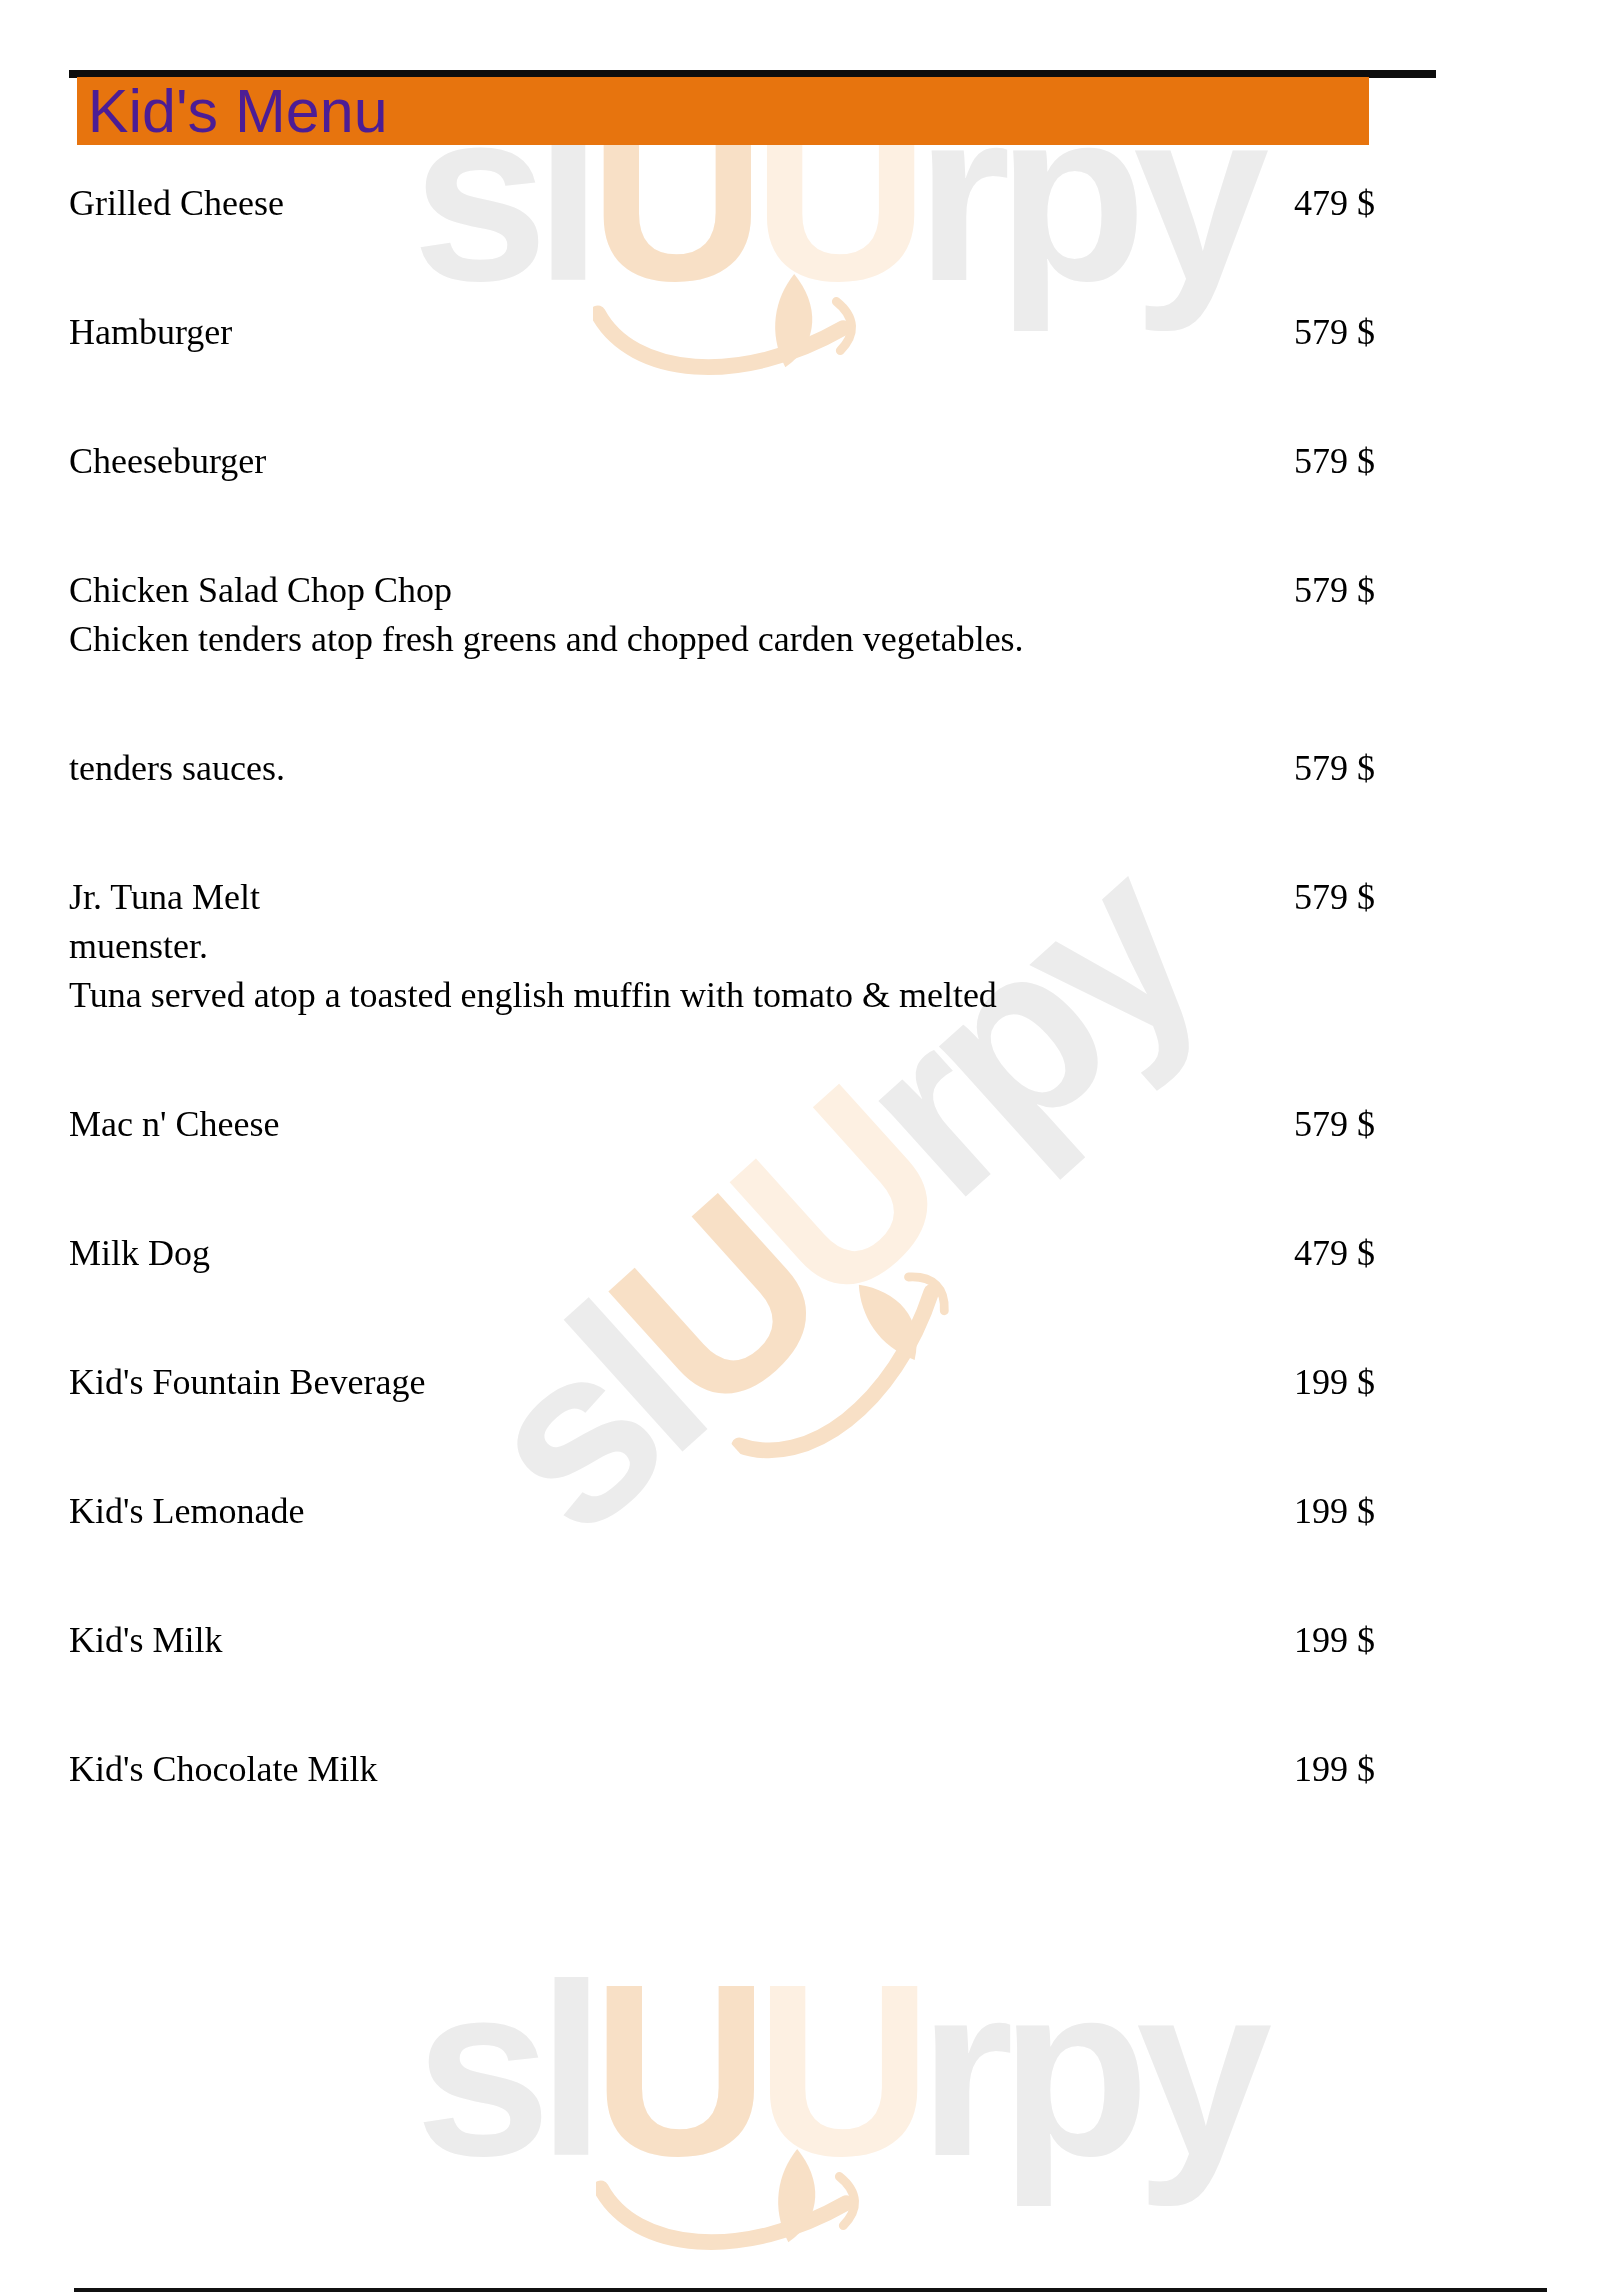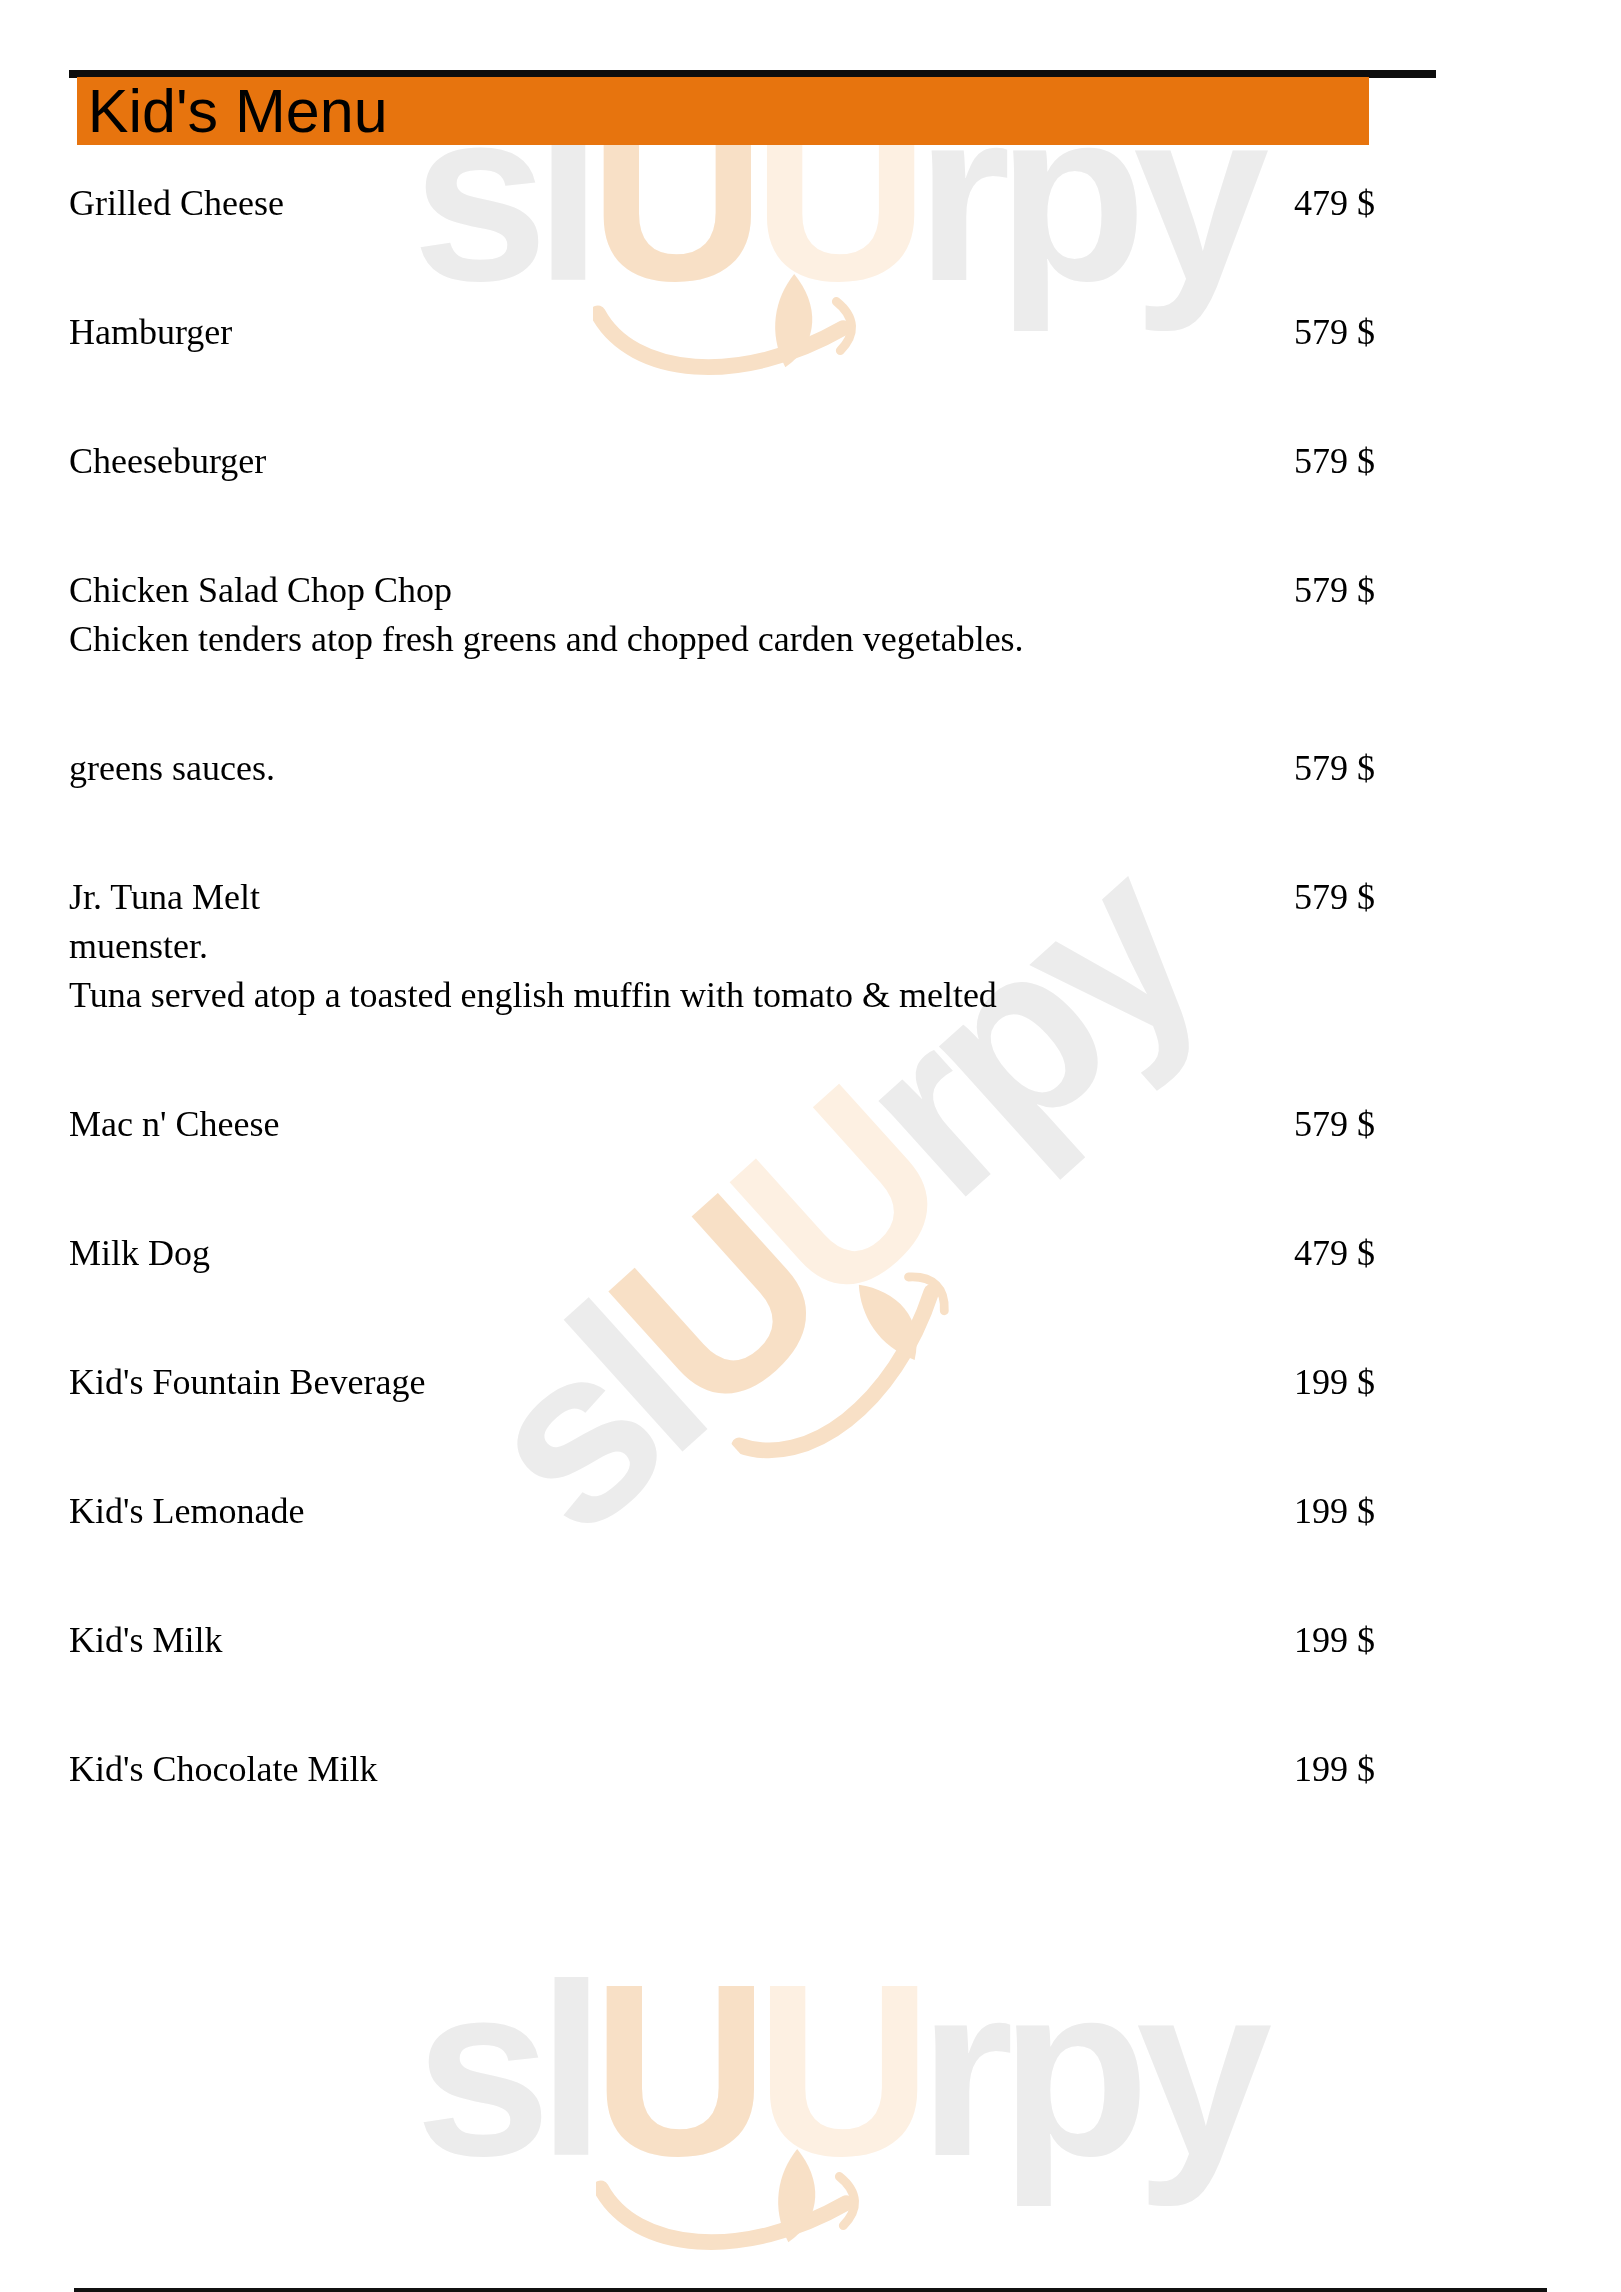--- a/index.html
+++ b/index.html
@@ -18,21 +18,21 @@
   .wm-peach-light{color:#fdf0e2;}
   .smile{position:absolute;left:181px;top:201px;}
   .logo-mid{transform:rotate(-42deg);}
   
   .top-bar{position:absolute;left:69px;top:70px;width:1367px;height:7.8px;background:#0d0d0d;z-index:2;}
   .header-band{
     position:absolute;left:77px;top:77px;width:1292px;height:68px;background:#e7740e;z-index:2;
     display:flex;align-items:center;
   }
   .header-band .title{
-    font-family:"Liberation Sans",sans-serif;font-size:61px;color:#000000;
+    font-family:"Liberation Sans",sans-serif;font-size:61px;color:#4c1d95;
     padding-left:10.8px;line-height:68px;
   }
   
   .menu{position:absolute;left:69px;top:145px;width:1431px;z-index:1;}
   .row{position:relative;font-size:36px;line-height:49px;margin-bottom:80px;margin-top:28px;}
   .row:first-child{margin-top:34px;}
   .row .price{position:absolute;left:1225px;top:0;line-height:49px;}
   .name,.desc-line{line-height:49px;}
   
   .bottom-bar{position:absolute;left:74px;top:2288px;width:1473px;height:4.9px;background:#111;z-index:2;}
@@ -89,21 +89,21 @@
     <div class="price">579 $</div>
   </div>
 
   <div class="row">
     <div class="name">Chicken Salad Chop Chop</div>
     <div class="desc-line">Chicken tenders atop fresh greens and chopped carden vegetables.</div>
     <div class="price">579 $</div>
   </div>
 
   <div class="row">
-    <div class="desc-line">greens sauces.</div>
+    <div class="desc-line">tenders sauces.</div>
     <div class="price">579 $</div>
   </div>
 
   <div class="row">
     <div class="name">Jr. Tuna Melt</div>
     <div class="desc-line">muenster.</div>
     <div class="desc-line">Tuna served atop a toasted english muffin with tomato &amp; melted</div>
     <div class="price">579 $</div>
   </div>
 

